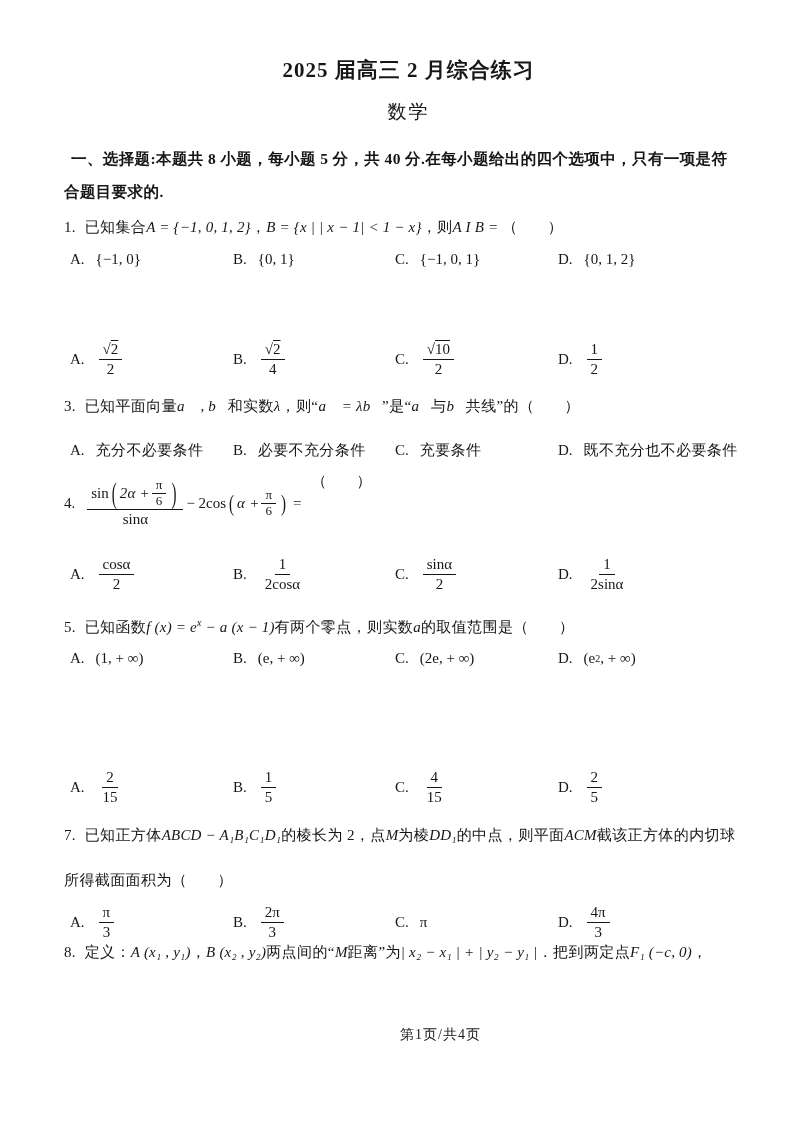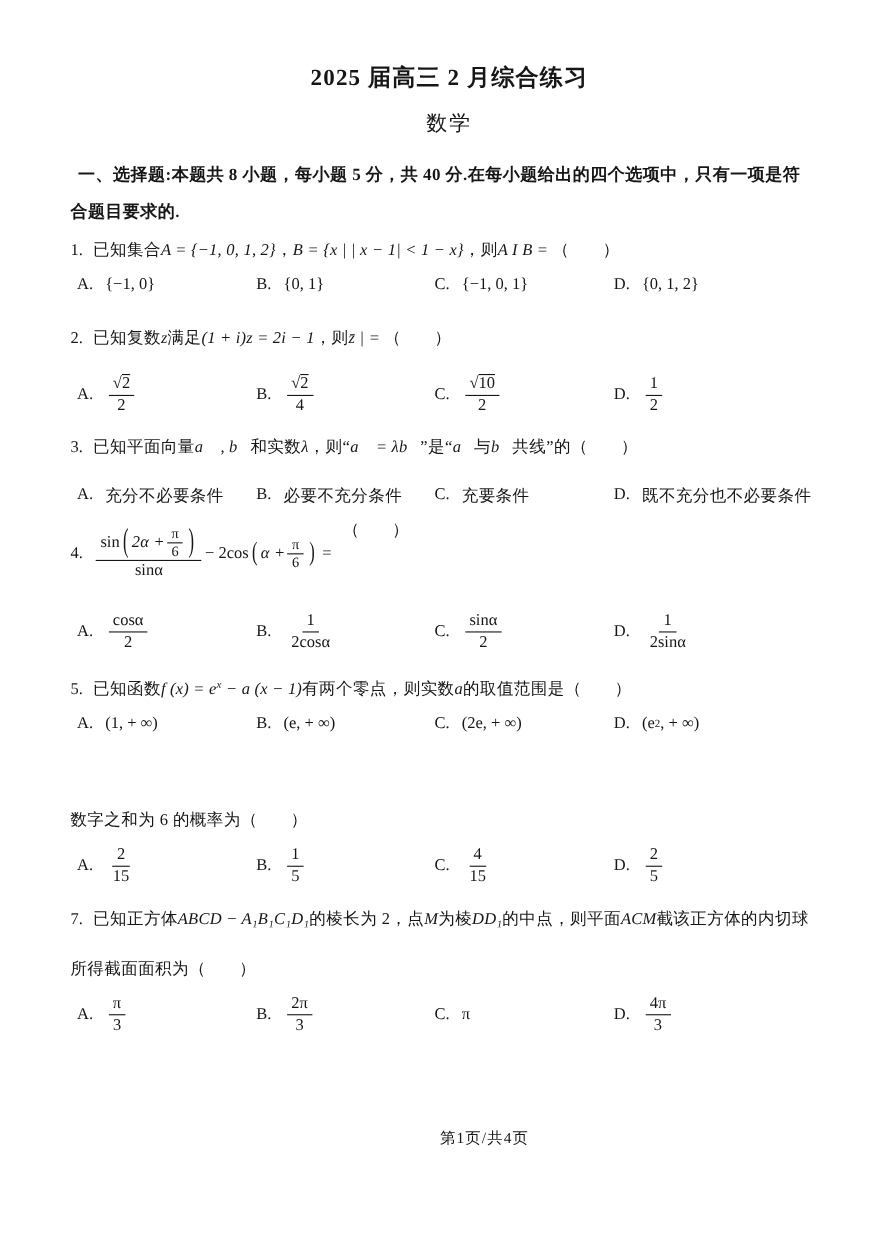--- a/index.html
+++ b/index.html
@@ -57,23 +57,20 @@
     <span class="opt">
         <span class="olabel">C.</span>
         <span class="mn">{−1, 0, 1}</span>
       </span>
     <span class="opt">
         <span class="olabel">D.</span>
         <span class="mn">{0, 1, 2}</span>
       </span>
   </div>
 
-  <div class="abs stem" style="top:298px;left:64px">
-    <span class="qno">2.</span><span class="t">已知复数</span><span class="m">z</span><span class="t">满足</span><span class="m">(1 + i)z = 2i − 1</span><span class="t">，则</span><span class="m">z̄ | = </span><span class="mn">（　　）</span>
-  </div>
   <div class="abs opts" style="top:333px;left:70px;right:40px;height:52px">
     <span class="opt">
         <span class="olabel">A.</span>
         <span class="frac">
           <span class="fn">
             <span class="mn">√</span>
             <span class="mn rov">2</span>
           </span>
           <span class="fd">2</span>
         </span>
@@ -203,23 +200,20 @@
         <span class="mn">(2e, + ∞)</span>
       </span>
     <span class="opt">
         <span class="olabel">D.</span>
         <span class="mn">(e</span>
         <sup>2</sup>
         <span class="mn">, + ∞)</span>
       </span>
   </div>
 
-  <div class="abs stem" style="top:736px;left:64px">
-    <span class="t">数字之和为 6 的概率为</span><span class="mn">（　　）</span>
-  </div>
   <div class="abs opts" style="top:761px;left:70px;right:40px;height:52px">
     <span class="opt">
         <span class="olabel">A.</span>
         <span class="frac">
           <span class="fn mn">2</span>
           <span class="fd">15</span>
         </span>
       </span>
     <span class="opt">
         <span class="olabel">B.</span>
@@ -271,16 +265,19 @@
       </span>
     <span class="opt">
         <span class="olabel">D.</span>
         <span class="frac">
           <span class="fn mn">4π</span>
           <span class="fd">3</span>
         </span>
       </span>
   </div>
 
+  <div class="abs stem" style="top:943px;left:64px">
+    <span class="qno">8.</span><span class="t">定义：</span><span class="m">A (x₁ , y₁)</span><span class="t">，</span><span class="m">B (x₂ , y₂)</span><span class="t">两点间的“</span><span class="m">M</span><span class="t">距离”为</span><span class="m">| x₂ − x₁ | + | y₂ − y₁ |</span><span class="t">．把到两定点</span><span class="m">F₁ (−c, 0)</span><span class="t">，</span>
+  </div>
 
   <div class="abs center footer" style="top:1026px">第1页/共4页</div>
 
 </div>
 
 </body></html>

